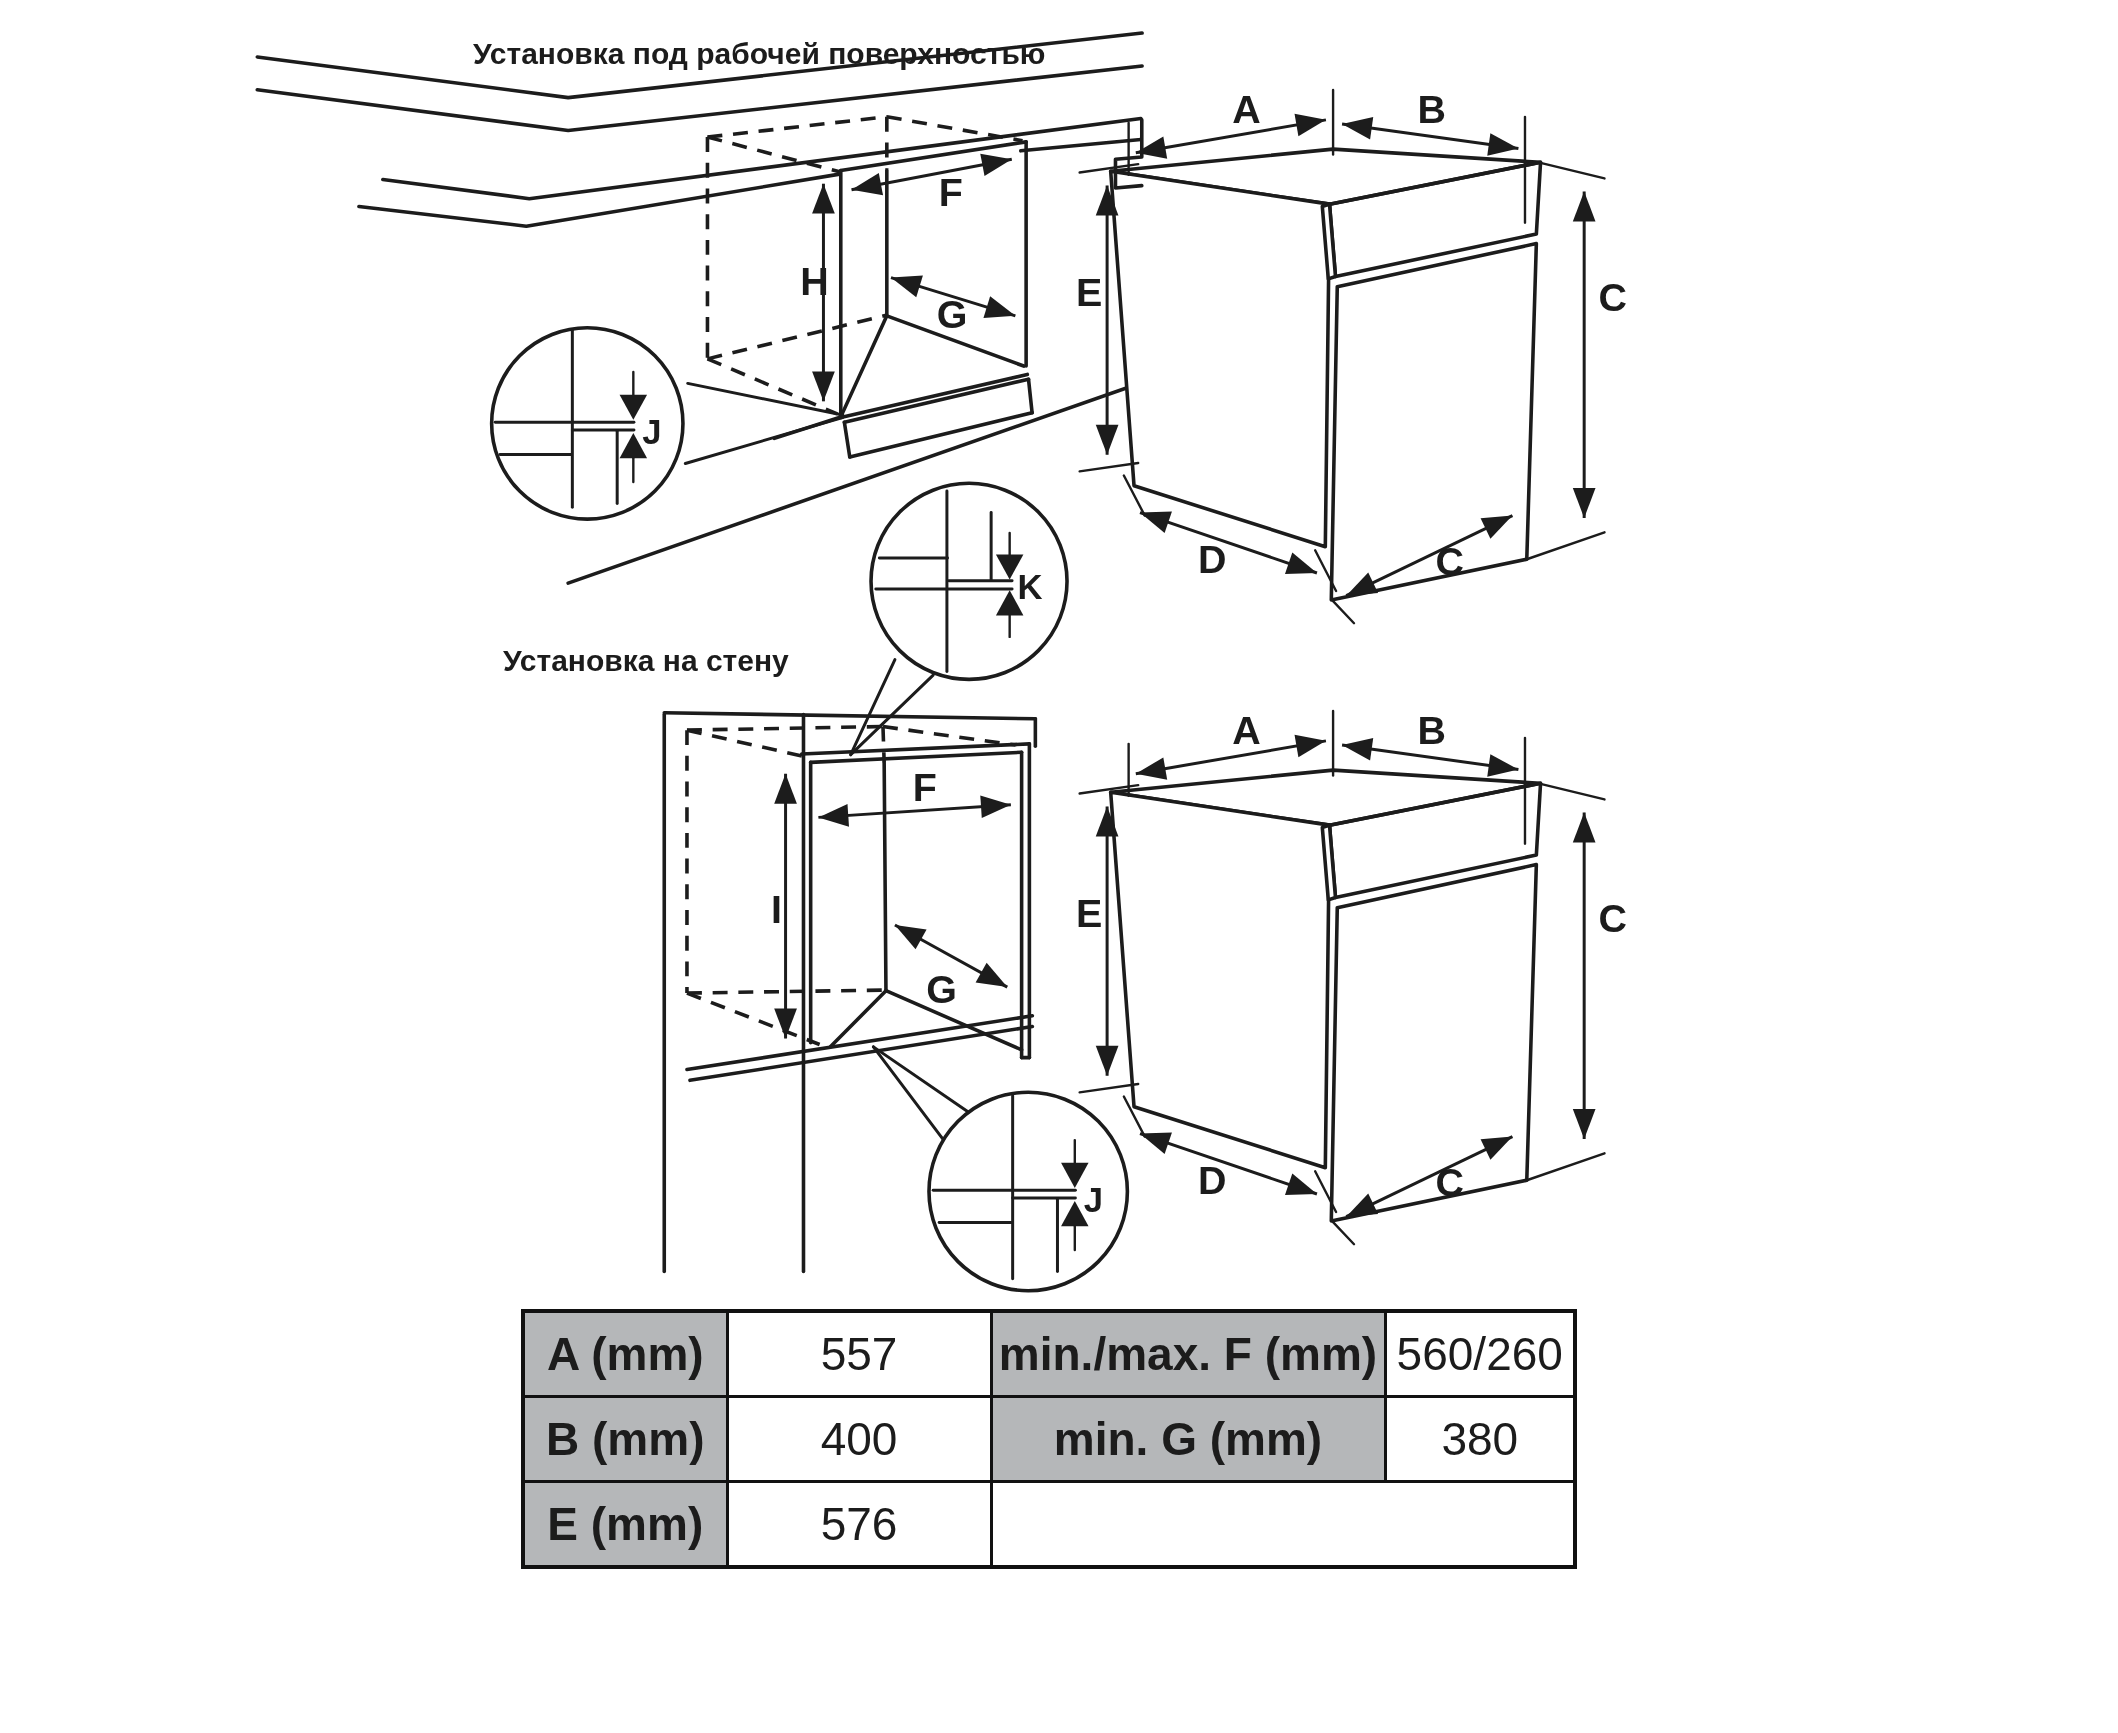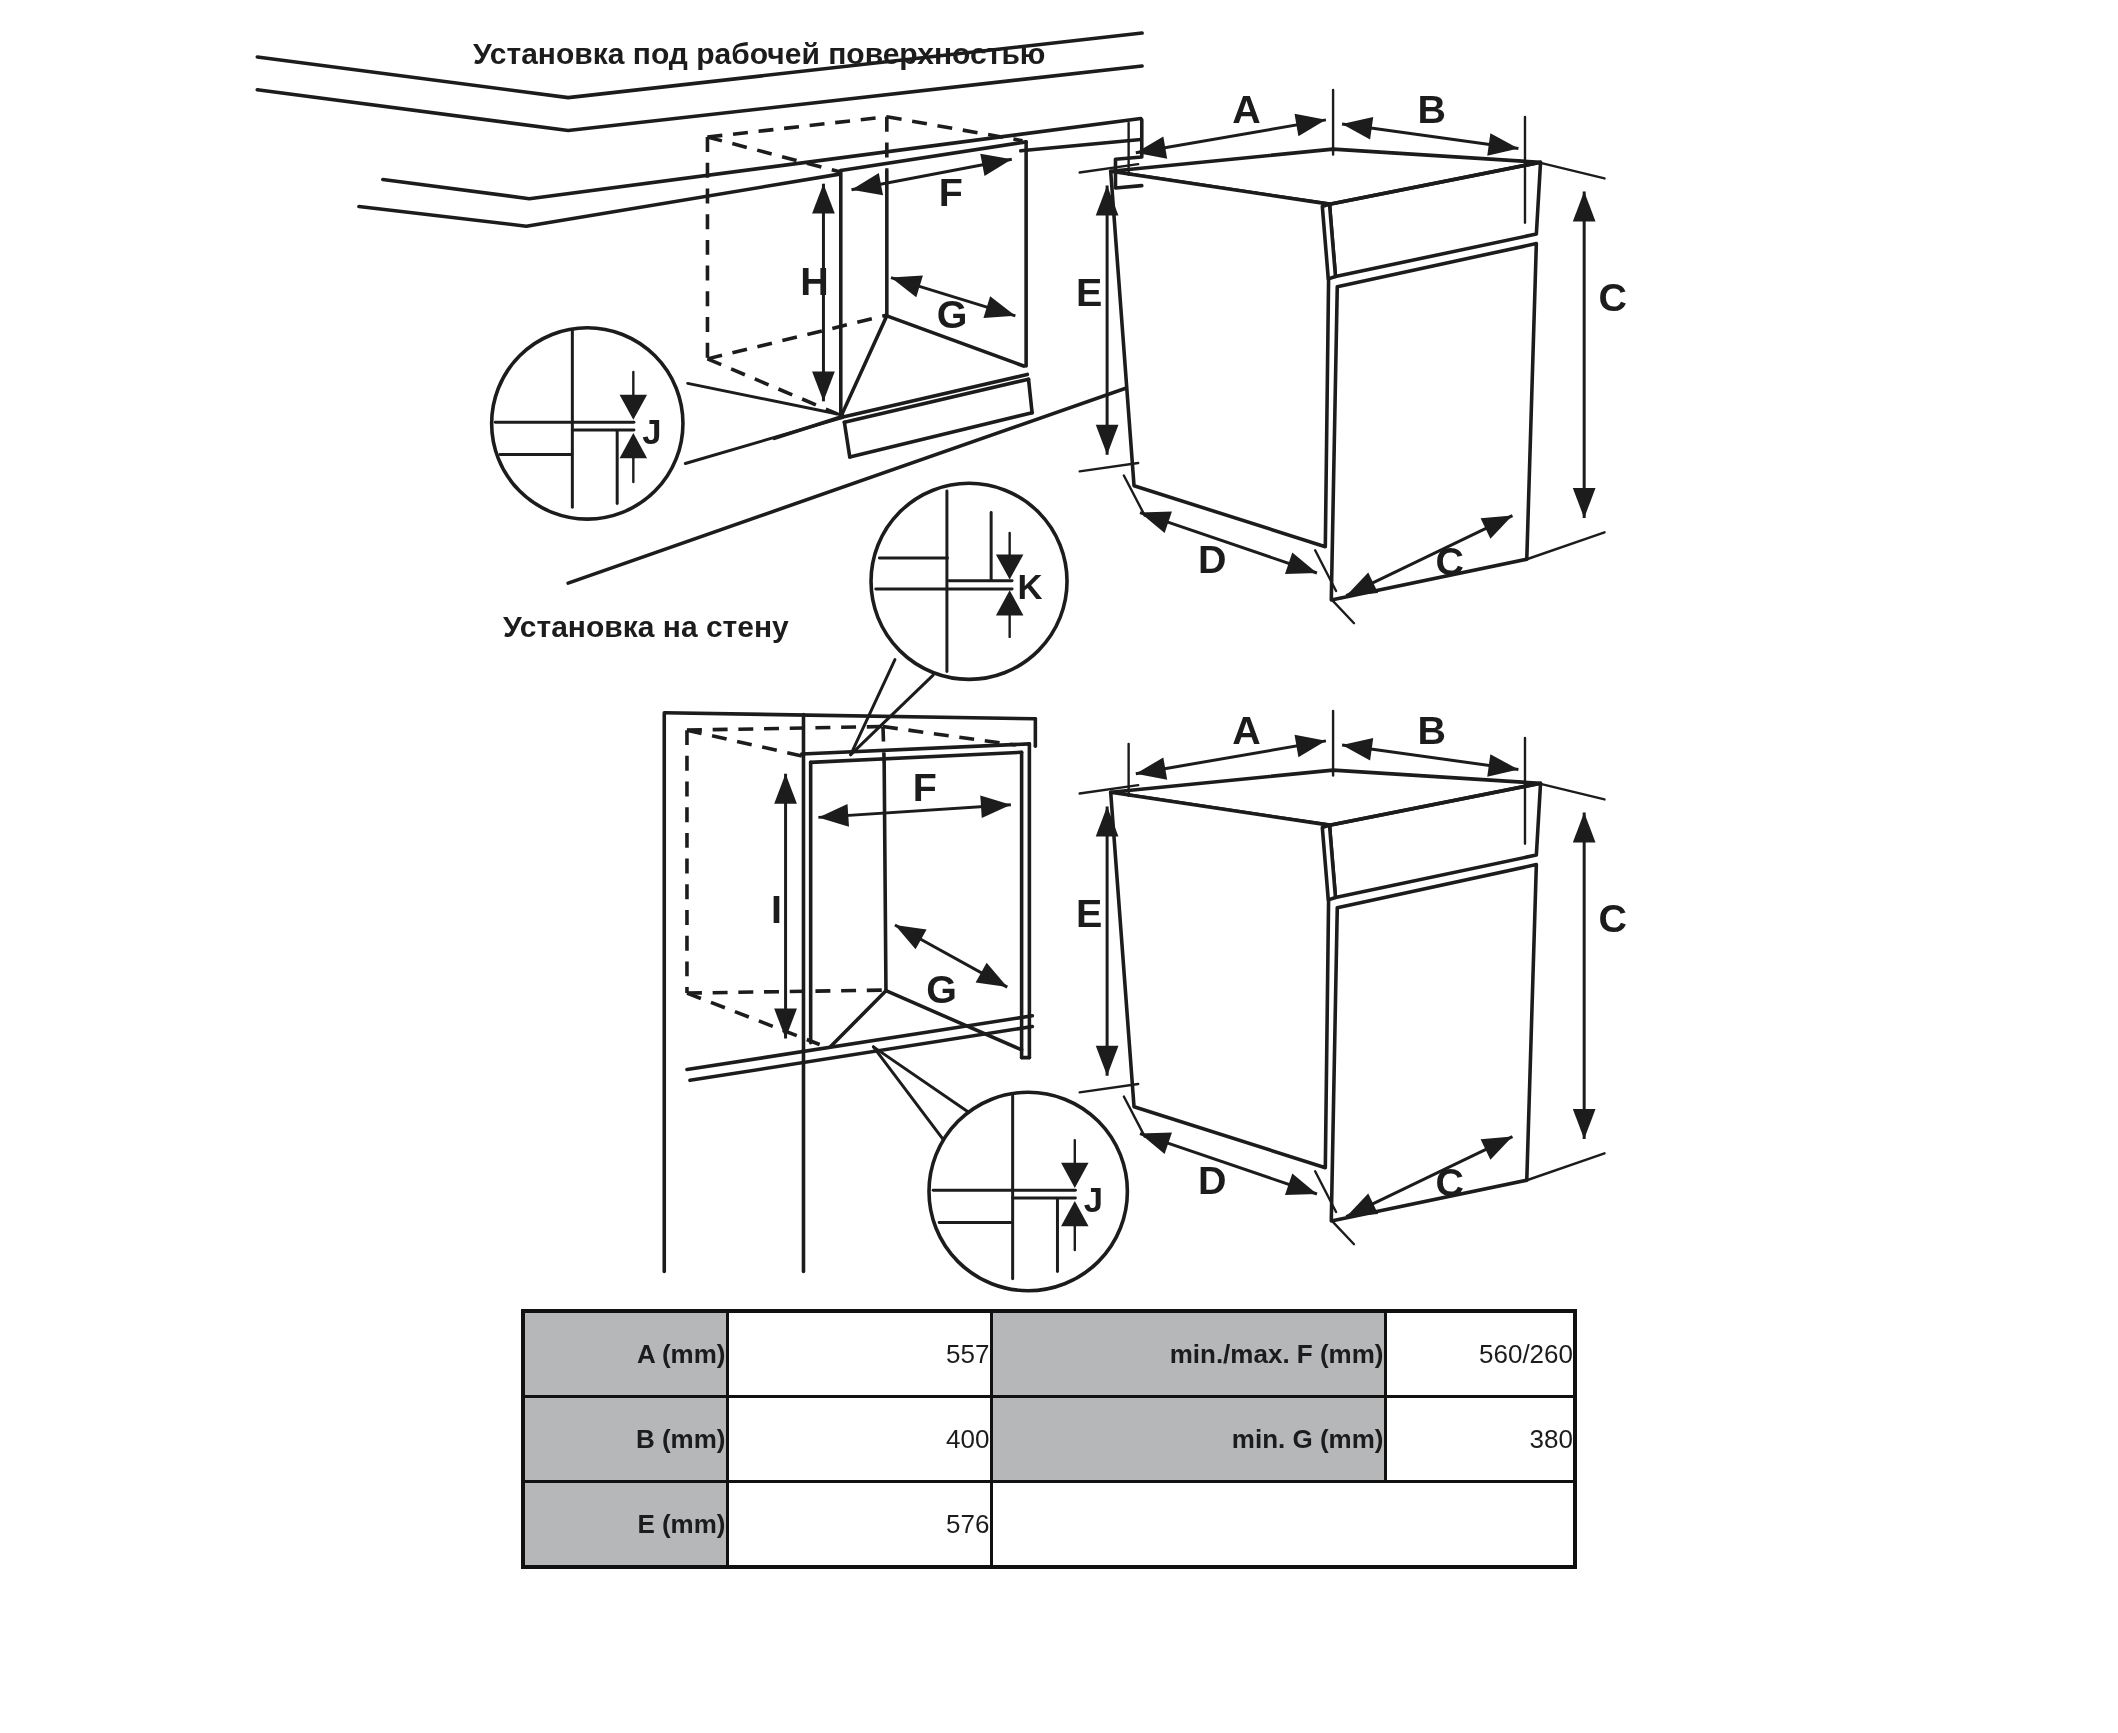--- a/index.html
+++ b/index.html
@@ -28,32 +28,32 @@
   .tri{fill:var(--c-line);stroke:none;}
   .lbl{font-family:"Liberation Sans", sans-serif;font-weight:bold;font-size:66px;
        fill:var(--c-line);text-anchor:middle;}
   .lbl-s{font-size:58px;}
   
   table.dims{
     border-collapse:collapse;table-layout:fixed;
     border:4.8px solid #111;background:#fff;
   }
   table.dims td{
-    border:3.6px solid #111;text-align:right;vertical-align:middle;
-    font-size:26px;height:82px;padding:0;overflow:hidden;white-space:nowrap;
+    border:3.6px solid #111;text-align:center;vertical-align:middle;
+    font-size:46px;height:82px;padding:0;overflow:hidden;white-space:nowrap;
   }
   table.dims td.g{background:var(--c-gray);font-weight:bold;}
   table.dims td.v{background:#ffffff;font-weight:normal;}
 </style>
 </head>
 <body>
 
 <div class="abs title" style="left:473px;top:37px;">Установка под рабочей поверхностью</div>
 
-<div class="abs title" style="left:503px;top:610px;">Установка на стену</div>
+<div class="abs title" style="left:503px;top:644px;">Установка на стену</div>
 
 <svg style="left:335px;top:24px;" width="837" height="604" viewBox="560 40 1400 1010">
   <defs>
     <marker id="ah" markerUnits="userSpaceOnUse" markerWidth="64" markerHeight="46" refX="50" refY="0" orient="auto-start-reverse" overflow="visible">
       <path d="M50,0 L0,19 L0,-19 Z" fill="#1c1c1c"></path>
     </marker>
     <linearGradient id="gradDoor" x1="0" y1="0" x2="1" y2="1">
       <stop offset="0" stop-color="#c3c8cd"></stop>
       <stop offset="0.45" stop-color="#e4e7ea"></stop>
       <stop offset="1" stop-color="#ffffff"></stop>

